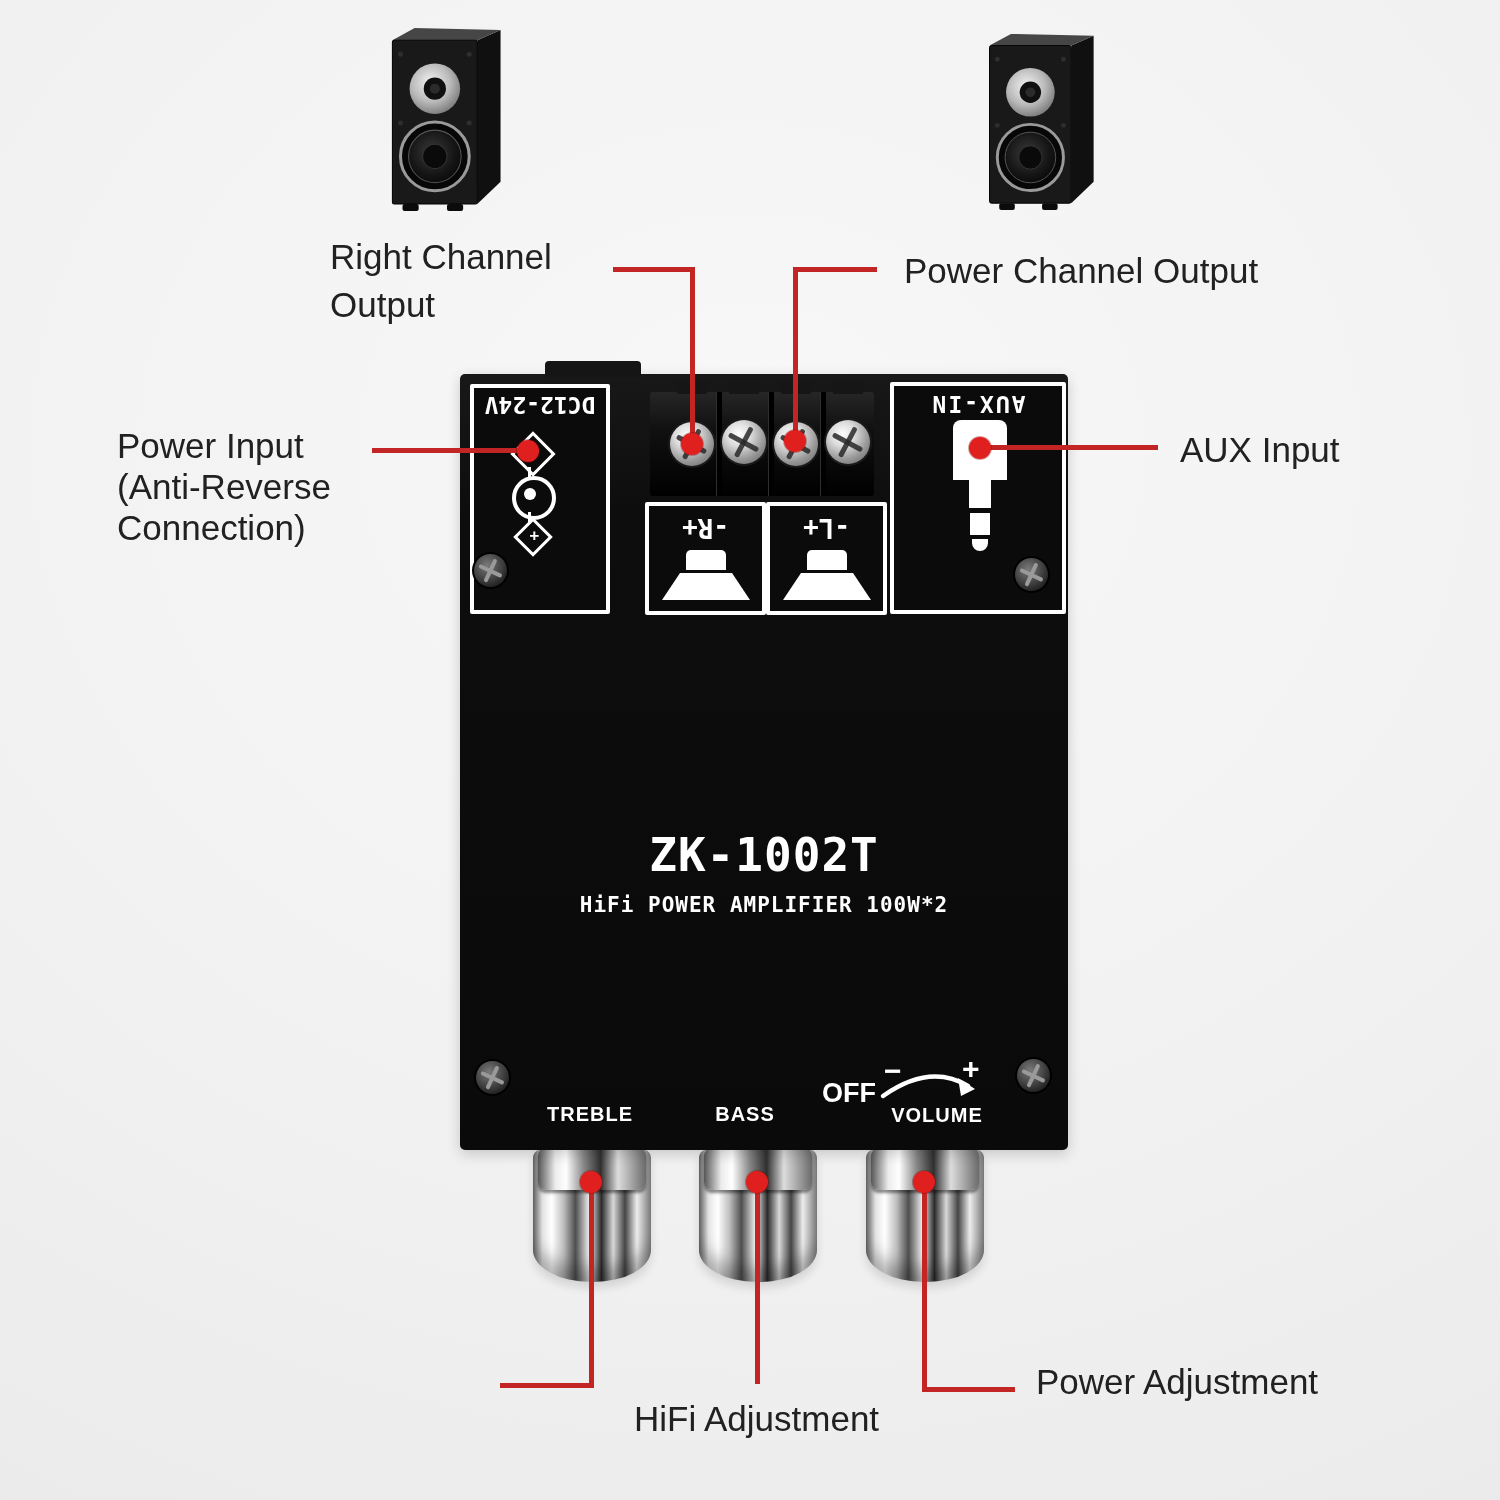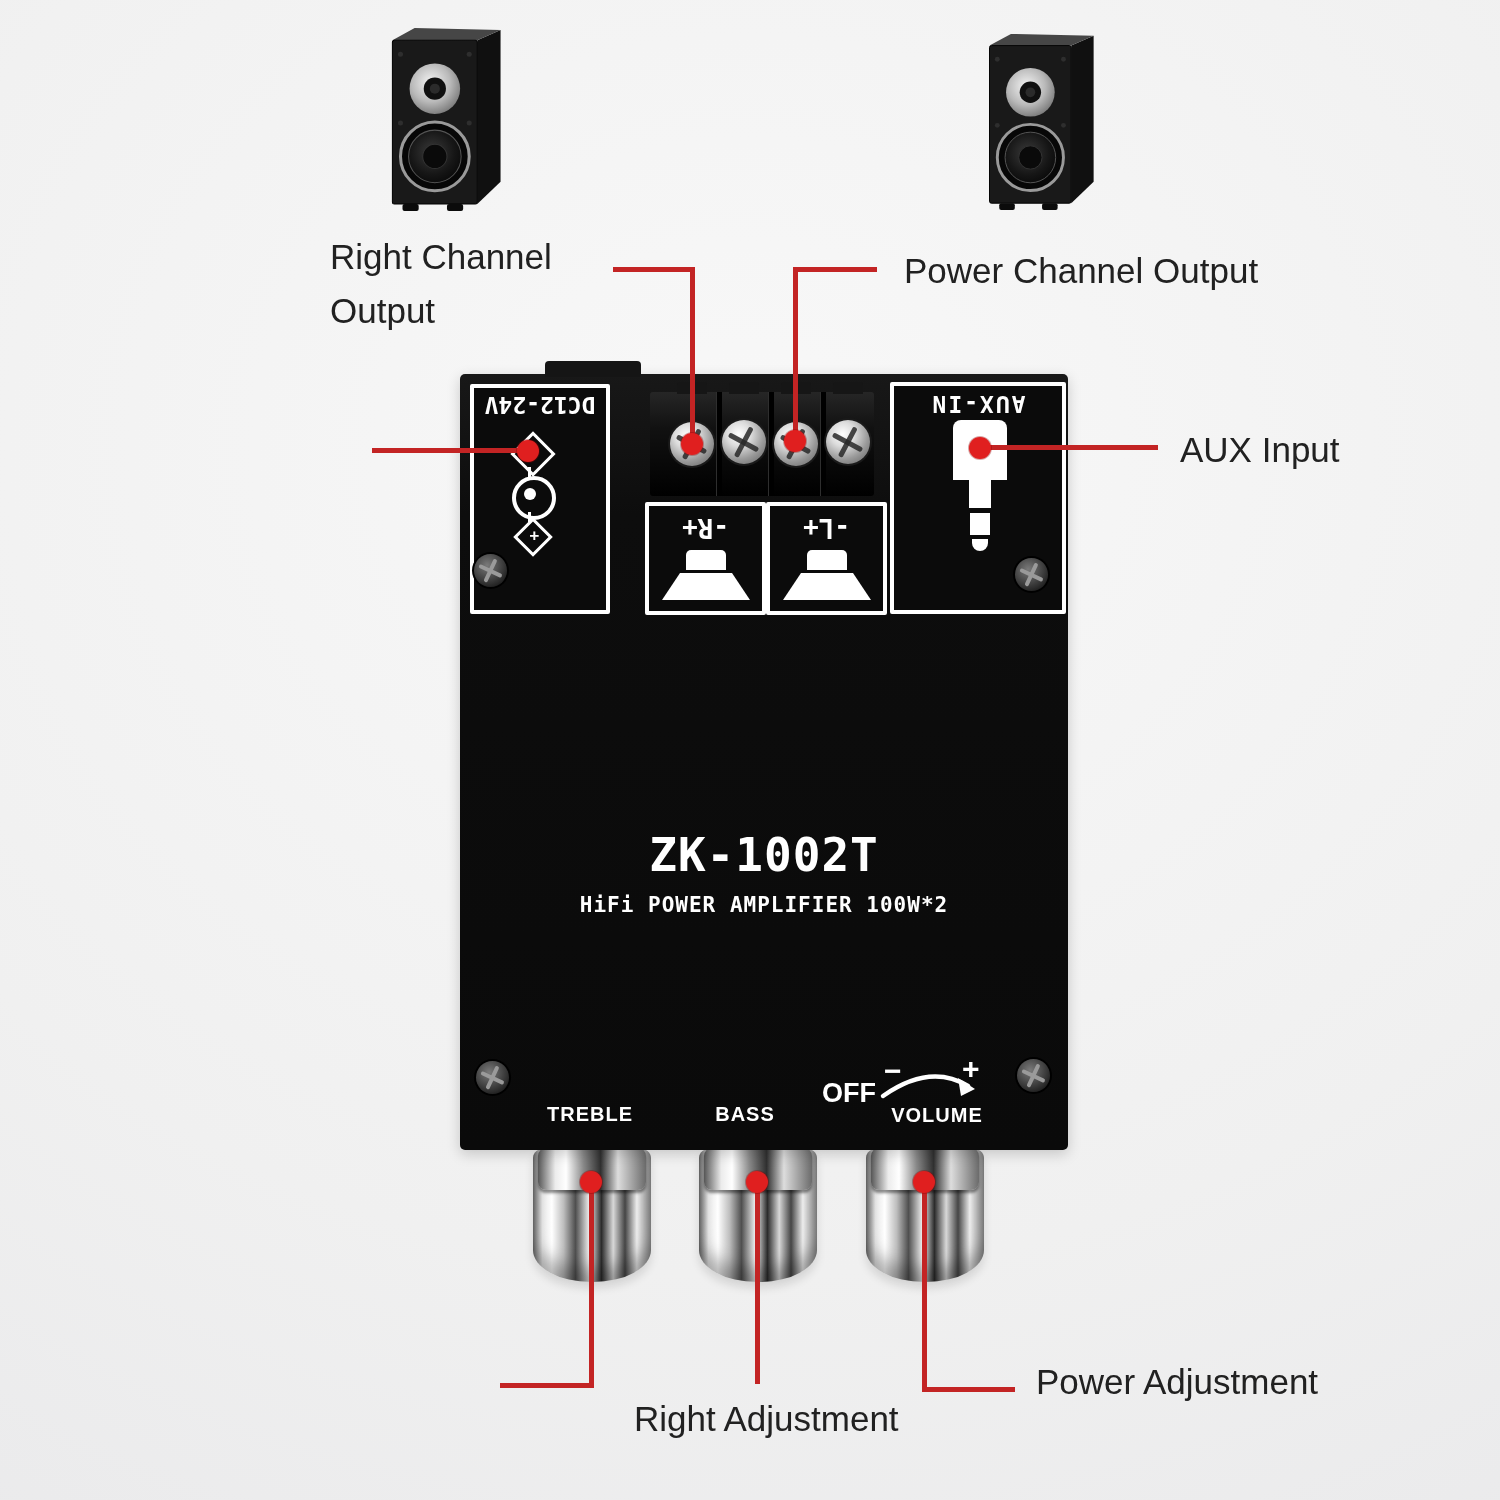--- a/index.html
+++ b/index.html
@@ -98,30 +98,35 @@
     <circle cx="12" cy="30" r="2.5" fill="#2e2e2e"></circle>
       <circle cx="80" cy="30" r="2.5" fill="#2e2e2e"></circle>
     <circle cx="12" cy="98" r="2.5" fill="#2e2e2e"></circle>
       <circle cx="80" cy="98" r="2.5" fill="#2e2e2e"></circle>
     <rect x="14" y="178" width="16" height="7" rx="2" fill="#0b0b0b"></rect>
     <rect x="58" y="178" width="16" height="7" rx="2" fill="#0b0b0b"></rect>
   </svg>
 
   <div class="lbl" style="left:330px;top:236px">
     <span>Right Channel</span>
-    <span style="margin-top:13px">Output</span>
+    <span style="margin-top:7px">Output</span>
   </div>
   <div class="lbl" style="left:904px;top:250px">
     <span>Power Channel Output</span>
   </div>
+  <div class="lbl" style="left:117px;top:425px;line-height:41px">
+    <span>Power Input</span>
+    <span>(Anti-Reverse</span>
+    <span>Connection)</span>
+  </div>
   <div class="lbl" style="left:1180px;top:429px">
     <span>AUX Input</span>
   </div>
   <div class="lbl" style="left:634px;top:1398px">
-    <span>Right Adjustment</span>
+    <span>HiFi Adjustment</span>
   </div>
   <div class="lbl" style="left:1036px;top:1361px">
     <span>Power Adjustment</span>
   </div>
 
   <div class="rline" style="left:613px;top:267px;width:82px;height:5px"></div>
   <div class="rline" style="left:690px;top:267px;width:5px;height:178px"></div>
   <div class="rdot" style="left:681px;top:433px"></div>
 
   <div class="rline" style="left:793px;top:267px;width:84px;height:5px"></div>

